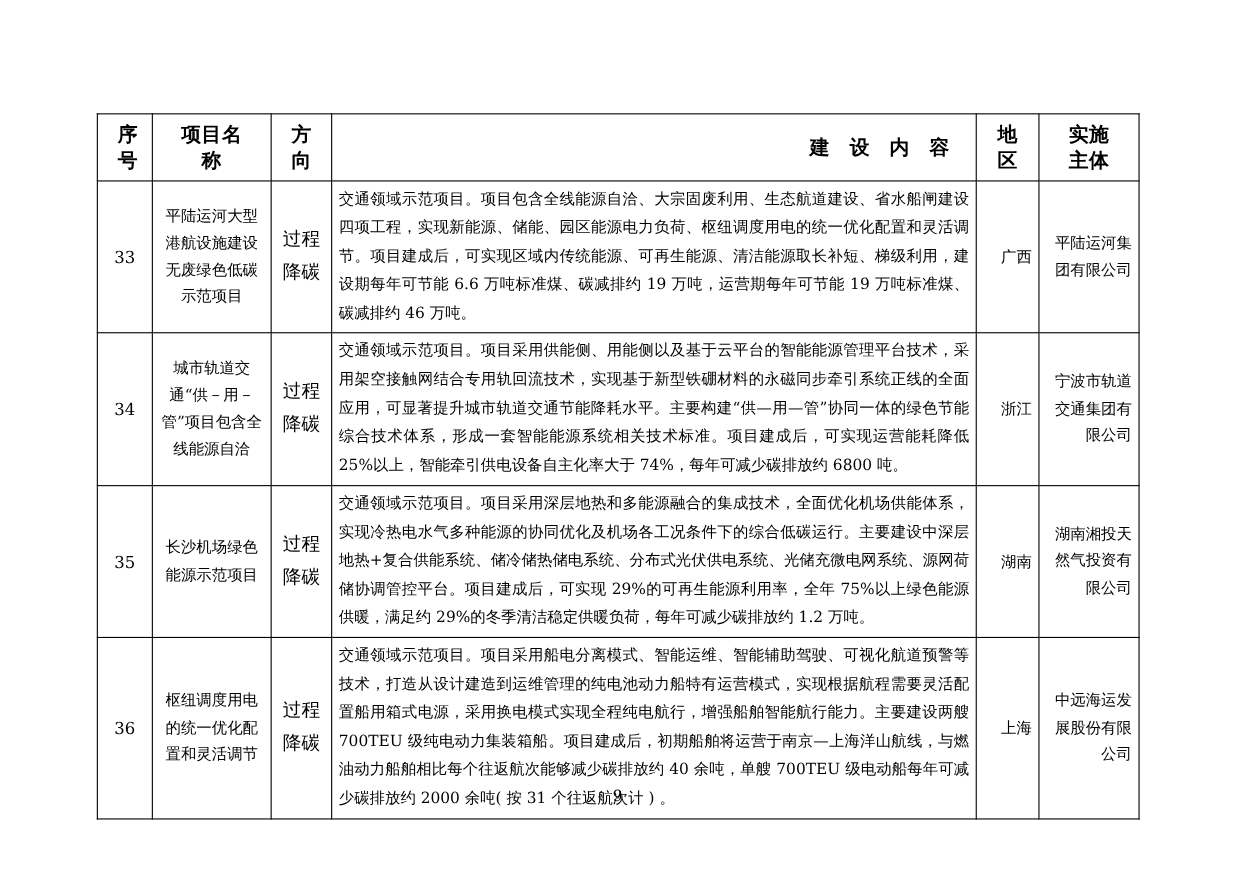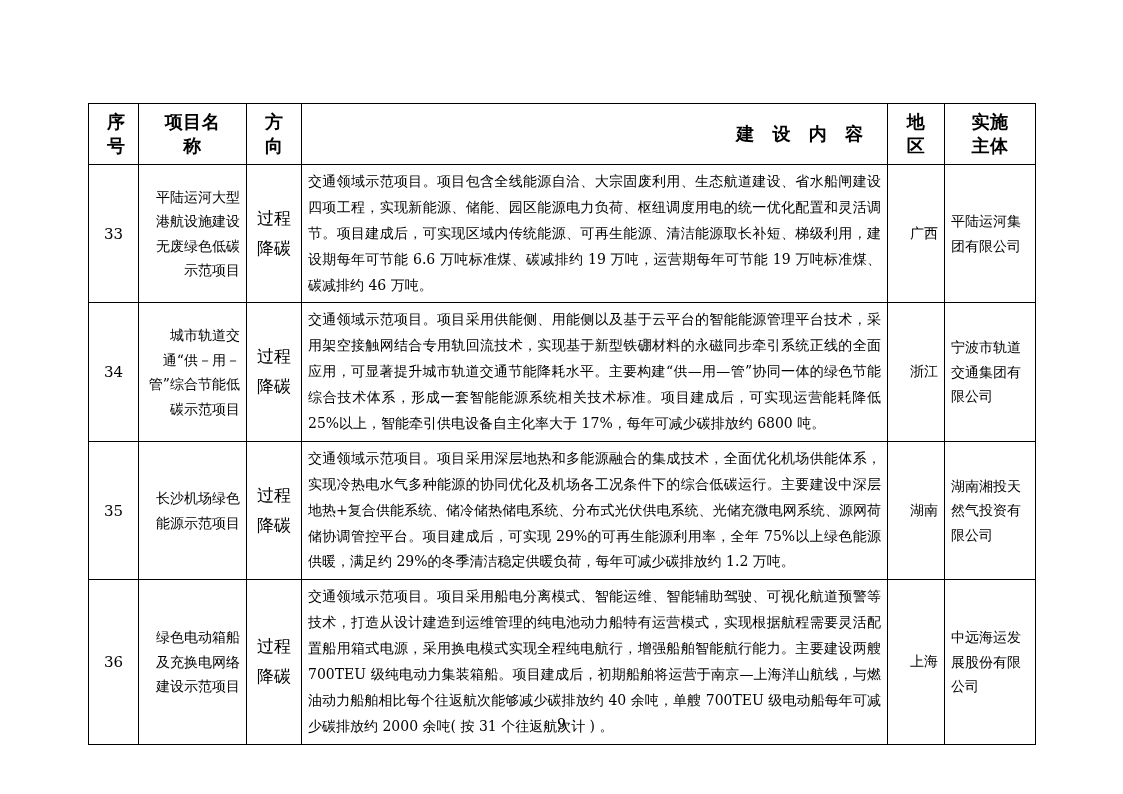--- a/index.html
+++ b/index.html
@@ -56,21 +56,21 @@
     letter-spacing: 6px;
     text-align: right;
   }
   .cell-seq {
     text-align: center;
     font-size: 15px;
   }
   .cell-name {
     font-size: 14px;
     line-height: 1.75;
-    text-align: right;
+    text-align: center;
     padding-left: 8px;
     padding-right: 4px;
   }
   .cell-dir {
     font-size: 17px;
     line-height: 1.75;
     text-align: center;
   }
   .cell-content {
     font-size: 14px;
@@ -79,21 +79,21 @@
     text-justify: inter-ideograph;
     padding: 8px 10px 8px 10px;
   }
   .cell-region {
     text-align: right;
     font-size: 14px;
   }
   .cell-entity {
     font-size: 14px;
     line-height: 1.75;
-    text-align: left;
+    text-align: right;
     padding-left: 7px;
     padding-right: 4px;
   }
   .page-number {
     position: absolute;
     left: 0;
     top: 716px;
     width: 1123px;
     text-align: center;
     font-size: 14px;
@@ -128,39 +128,39 @@
         <td class="cell-seq">33</td>
         <td class="cell-name">平陆运河大型港航设施建设无废绿色低碳示范项目</td>
         <td class="cell-dir">过程降碳</td>
         <td class="cell-content">交通领域示范项目。项目包含全线能源自洽、大宗固废利用、生态航道建设、省水船闸建设四项工程，实现新能源、储能、园区能源电力负荷、枢纽调度用电的统一优化配置和灵活调节。项目建成后，可实现区域内传统能源、可再生能源、清洁能源取长补短、梯级利用，建设期每年可节能 6.6 万吨标准煤、碳减排约 19 万吨，运营期每年可节能 19 万吨标准煤、碳减排约 46 万吨。</td>
         <td class="cell-region">广西</td>
         <td class="cell-entity">平陆运河集团有限公司</td>
       </tr>
 
       <tr>
         <td class="cell-seq">34</td>
-        <td class="cell-name">城市轨道交通“供－用－管”综合节能低碳示范项目</td>
+        <td class="cell-name">城市轨道交通“供－用－管”项目包含全线能源自洽</td>
         <td class="cell-dir">过程降碳</td>
-        <td class="cell-content">交通领域示范项目。项目采用供能侧、用能侧以及基于云平台的智能能源管理平台技术，采用架空接触网结合专用轨回流技术，实现基于新型铁硼材料的永磁同步牵引系统正线的全面应用，可显著提升城市轨道交通节能降耗水平。主要构建“供—用—管”协同一体的绿色节能综合技术体系，形成一套智能能源系统相关技术标准。项目建成后，可实现运营能耗降低 25%以上，智能牵引供电设备自主化率大于 17%，每年可减少碳排放约 6800 吨。</td>
+        <td class="cell-content">交通领域示范项目。项目采用供能侧、用能侧以及基于云平台的智能能源管理平台技术，采用架空接触网结合专用轨回流技术，实现基于新型铁硼材料的永磁同步牵引系统正线的全面应用，可显著提升城市轨道交通节能降耗水平。主要构建“供—用—管”协同一体的绿色节能综合技术体系，形成一套智能能源系统相关技术标准。项目建成后，可实现运营能耗降低 25%以上，智能牵引供电设备自主化率大于 74%，每年可减少碳排放约 6800 吨。</td>
         <td class="cell-region">浙江</td>
         <td class="cell-entity">宁波市轨道交通集团有限公司</td>
       </tr>
 
       <tr>
         <td class="cell-seq">35</td>
         <td class="cell-name">长沙机场绿色能源示范项目</td>
         <td class="cell-dir">过程降碳</td>
         <td class="cell-content">交通领域示范项目。项目采用深层地热和多能源融合的集成技术，全面优化机场供能体系，实现冷热电水气多种能源的协同优化及机场各工况条件下的综合低碳运行。主要建设中深层地热+复合供能系统、储冷储热储电系统、分布式光伏供电系统、光储充微电网系统、源网荷储协调管控平台。项目建成后，可实现 29%的可再生能源利用率，全年 75%以上绿色能源供暖，满足约 29%的冬季清洁稳定供暖负荷，每年可减少碳排放约 1.2 万吨。</td>
         <td class="cell-region">湖南</td>
         <td class="cell-entity">湖南湘投天然气投资有限公司</td>
       </tr>
 
       <tr>
         <td class="cell-seq">36</td>
-        <td class="cell-name">绿色电动箱船及充换电网络建设示范项目</td>
+        <td class="cell-name">枢纽调度用电的统一优化配置和灵活调节</td>
         <td class="cell-dir">过程降碳</td>
         <td class="cell-content">交通领域示范项目。项目采用船电分离模式、智能运维、智能辅助驾驶、可视化航道预警等技术，打造从设计建造到运维管理的纯电池动力船特有运营模式，实现根据航程需要灵活配置船用箱式电源，采用换电模式实现全程纯电航行，增强船舶智能航行能力。主要建设两艘 700TEU 级纯电动力集装箱船。项目建成后，初期船舶将运营于南京—上海洋山航线，与燃油动力船舶相比每个往返航次能够减少碳排放约 40 余吨，单艘 700TEU 级电动船每年可减少碳排放约 2000 余吨( 按 31 个往返航次计 ) 。</td>
         <td class="cell-region">上海</td>
         <td class="cell-entity">中远海运发展股份有限公司</td>
       </tr>
     </tbody>
   </table>
 
   <div class="page-number">9</div>
 </div>

